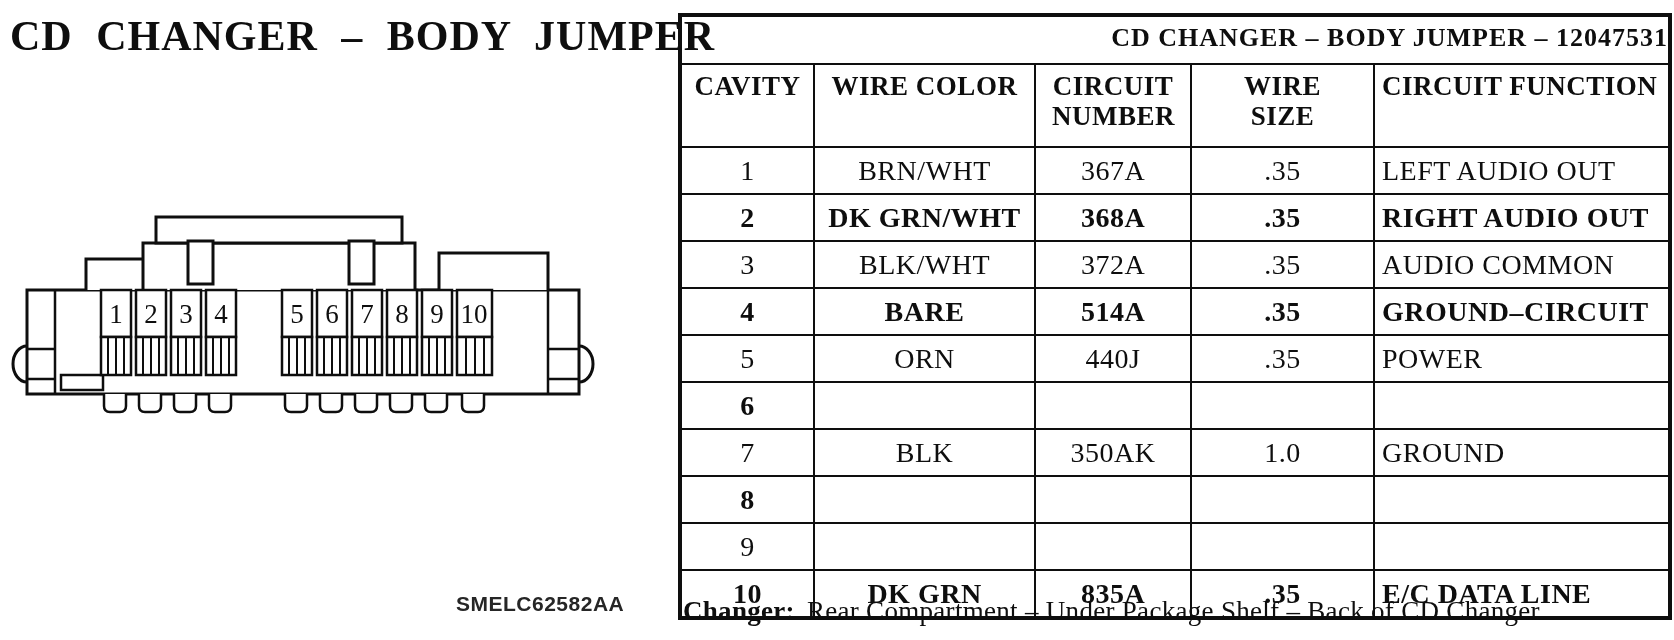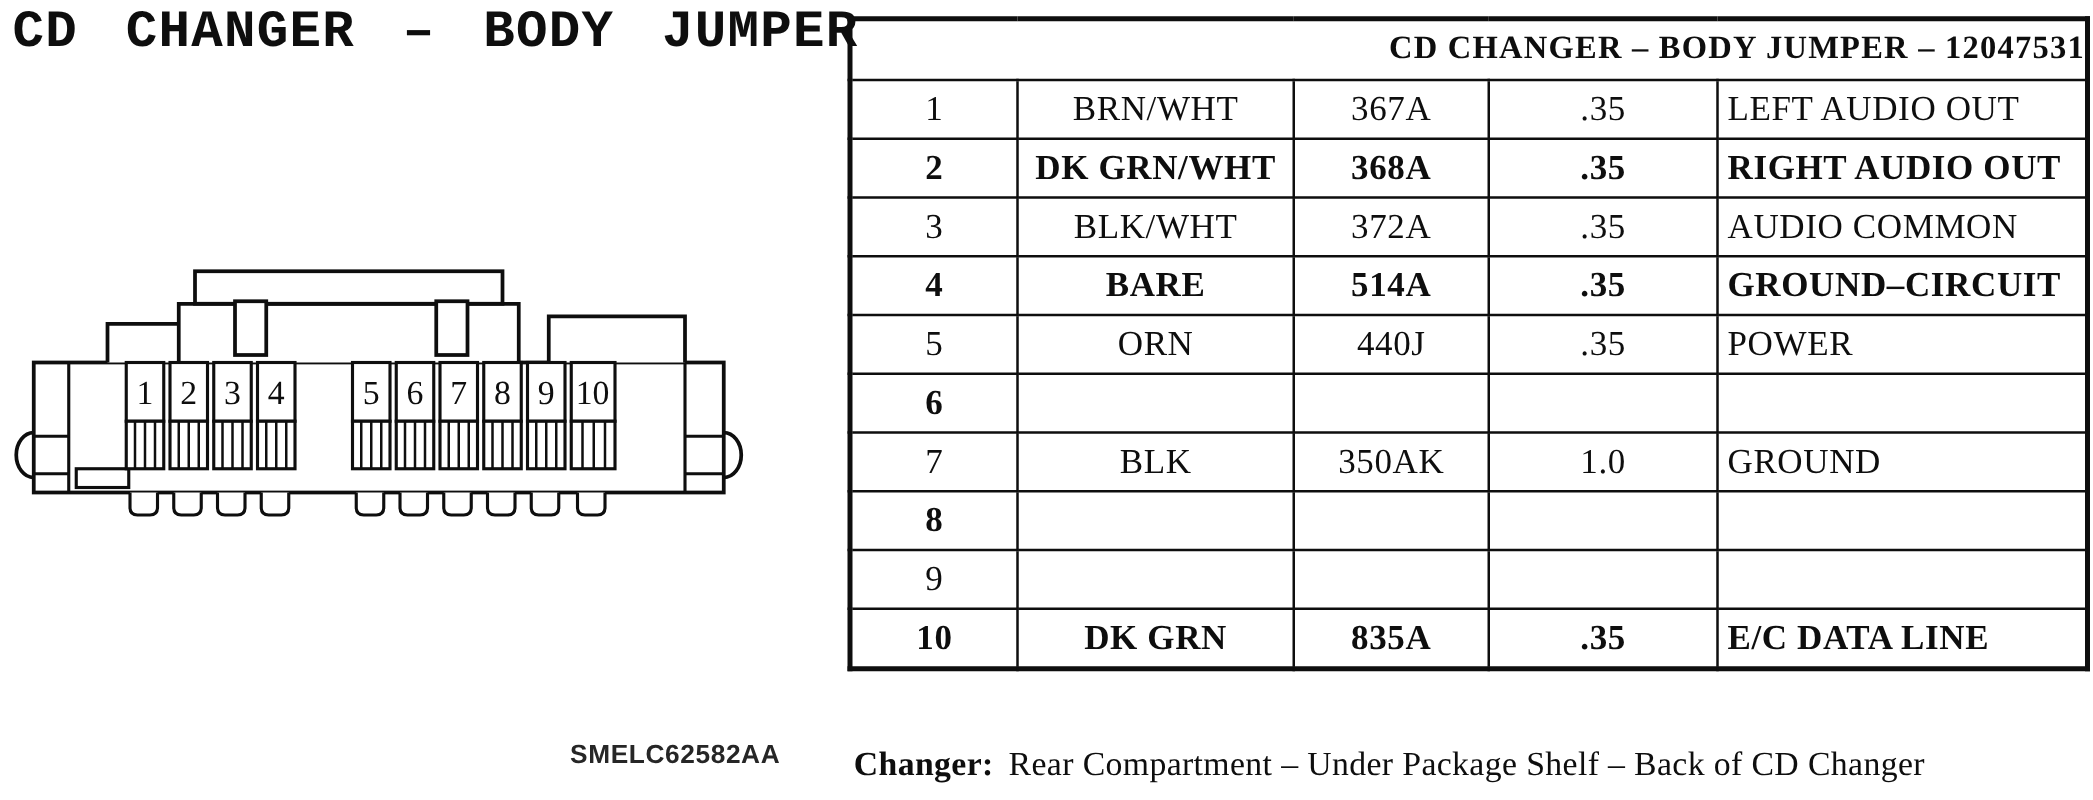--- a/index.html
+++ b/index.html
@@ -6,24 +6,23 @@
   body{
     width:1674px;height:640px;position:relative;overflow:hidden;
     background:#ffffff;color:#0e0e0e;
     font-family:"Liberation Serif",serif;
     -webkit-font-smoothing:antialiased;
   }
   .abs{position:absolute;}
 
   
   #main-title{
-    left:10px;top:2px;
+    left:10px;top:12px;
     font-size:42px;font-weight:bold;letter-spacing:1px;word-spacing:12px;
     white-space:nowrap;
-    font-family:Liberation Mono, monospace;
   }
   #connector-svg{left:10px;top:192px;}
   #connector-label{
     left:150px;top:437px;width:250px;text-align:center;
     font-size:31px;line-height:34px;
   }
   #diagram-code{
     left:456px;top:592px;
     font-family:"Liberation Sans",sans-serif;
     font-size:21px;font-weight:bold;color:#262626;letter-spacing:0.5px;text-align:center;
@@ -163,20 +162,27 @@
     <col style="width:134px">
       <col style="width:221px">
       <col style="width:156px">
       <col style="width:183px">
       <col style="width:296px">
   </colgroup>
   <thead>
     <tr>
       <th class="title-cell" colspan="5">CD CHANGER – BODY JUMPER – 12047531</th>
     </tr>
+    <tr>
+      <th>CAVITY</th>
+      <th>WIRE COLOR</th>
+      <th><span class="hdr-block w-circuit">CIRCUIT NUMBER</span></th>
+      <th><span class="hdr-block w-size">WIRE SIZE</span></th>
+      <th class="col-function">CIRCUIT FUNCTION</th>
+    </tr>
   </thead>
   <tbody>
     <tr>
       <td>1</td>
       <td>BRN/WHT</td>
       <td>367A</td>
       <td>.35</td>
       <td class="cell-function">LEFT AUDIO OUT</td>
     </tr>
     <tr class="scan-bold">

